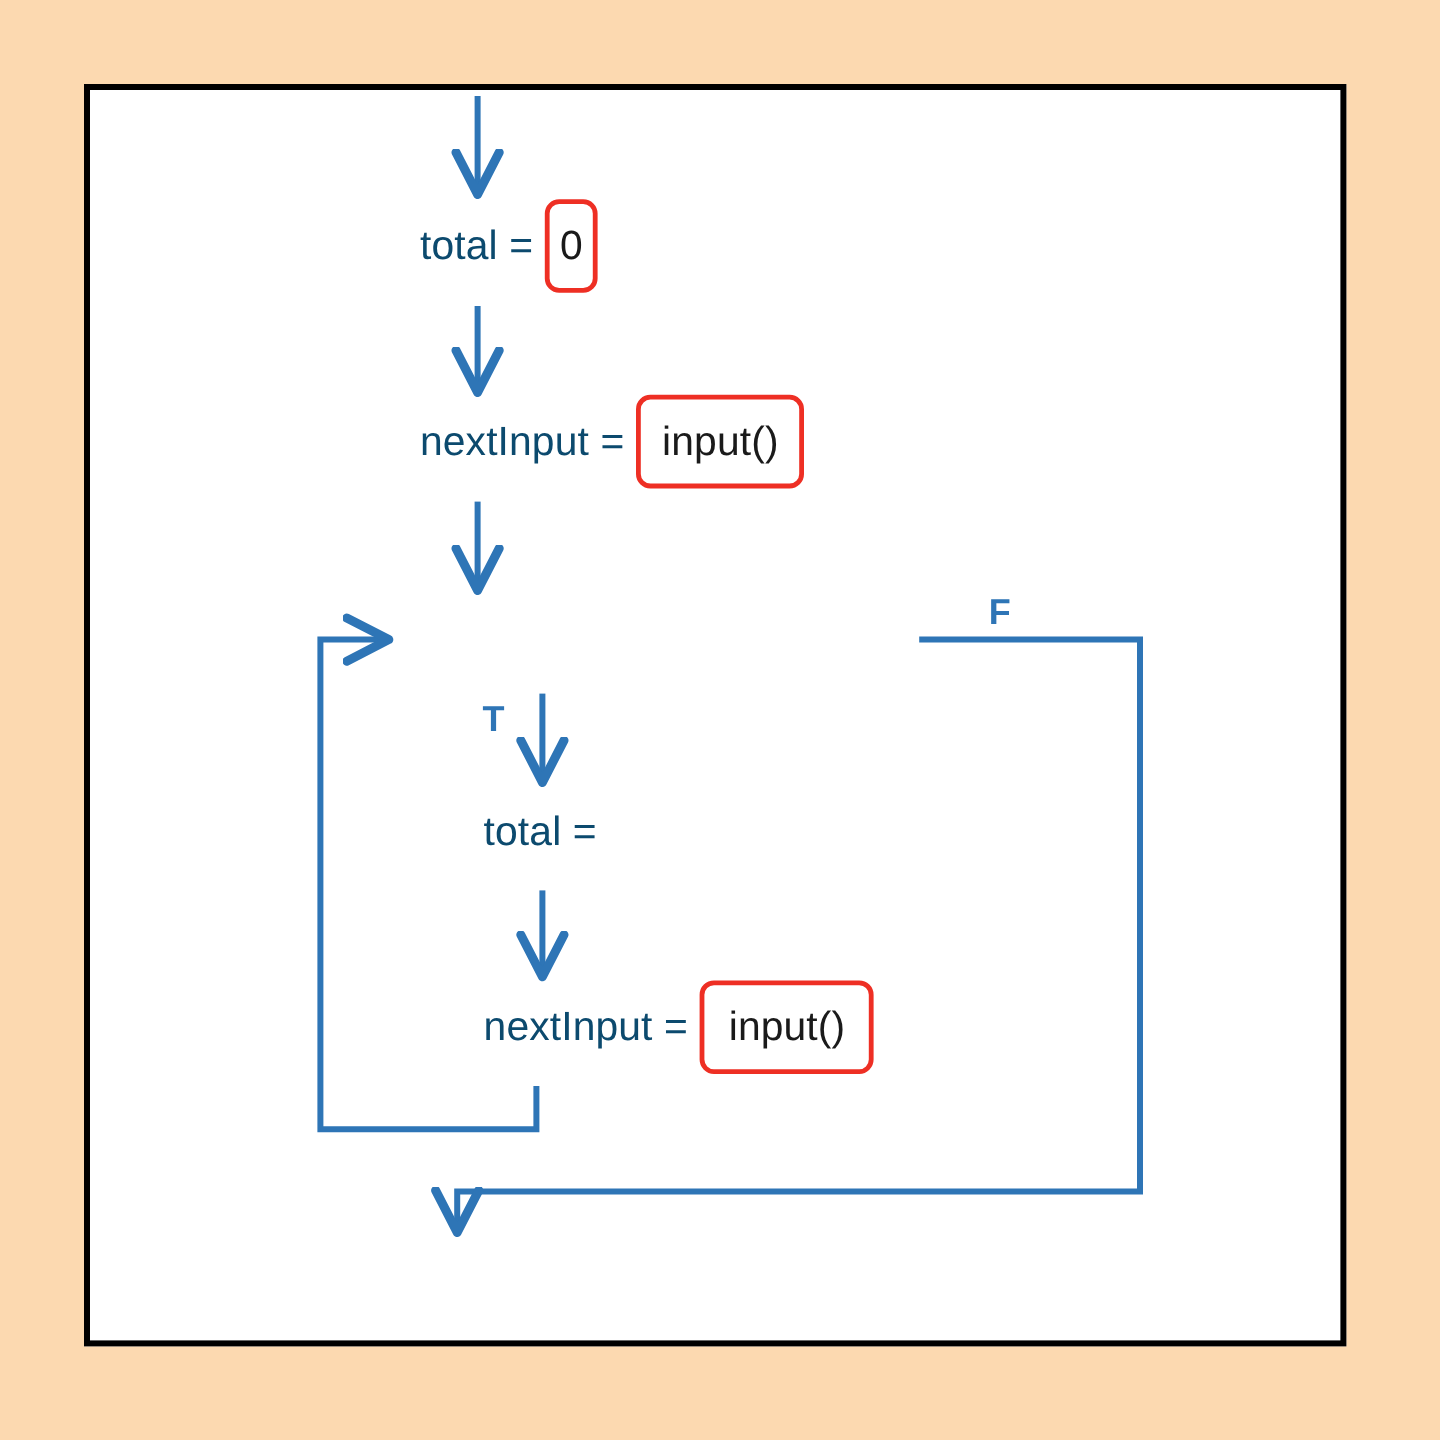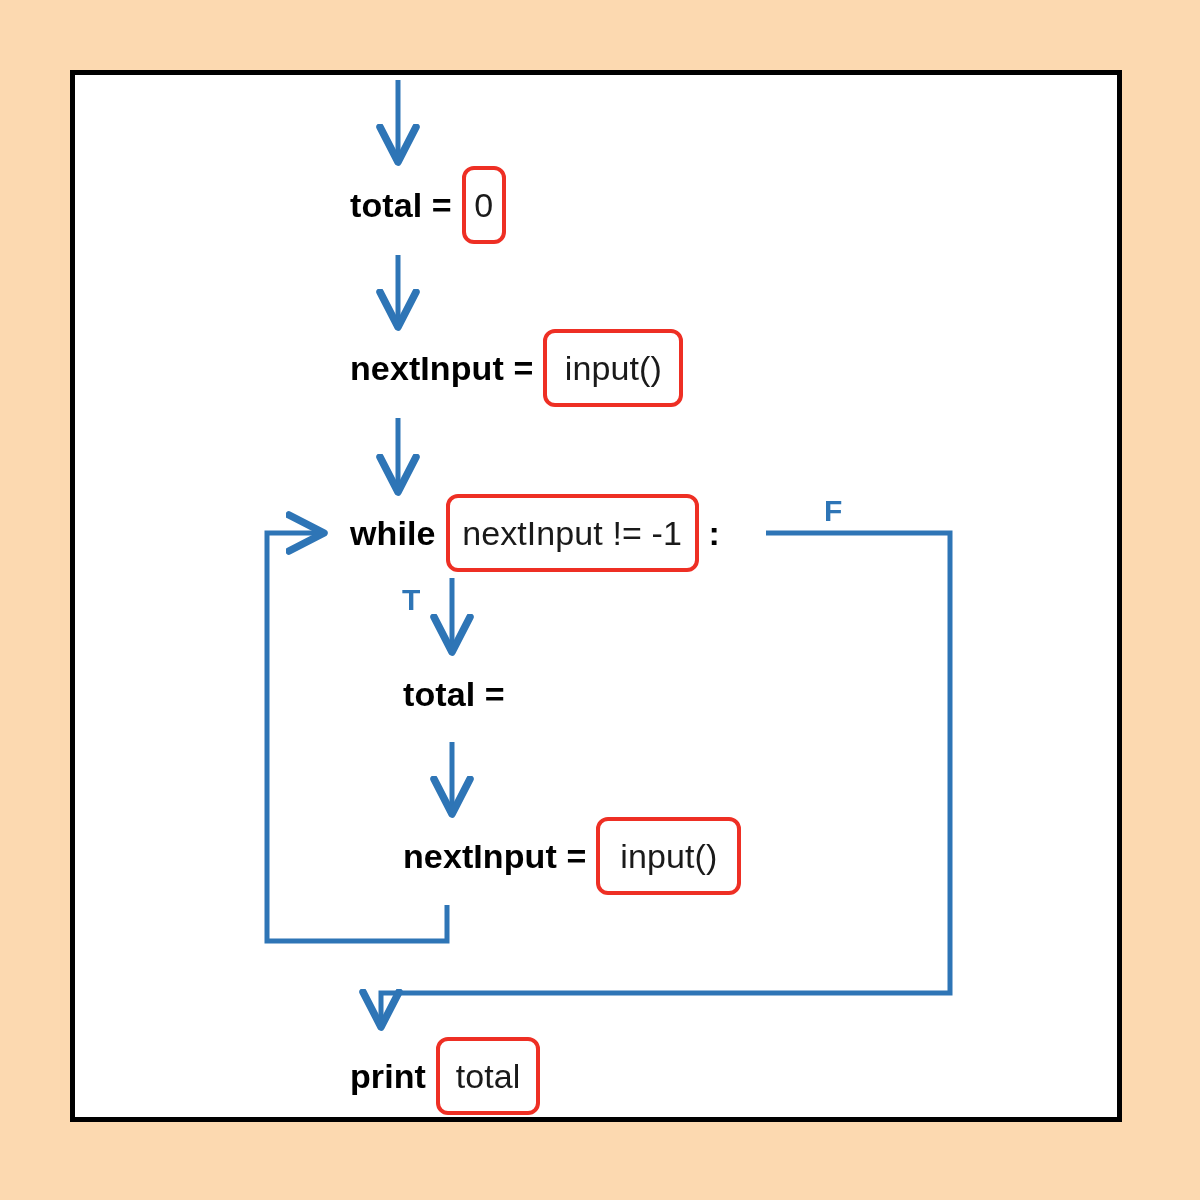--- a/index.html
+++ b/index.html
@@ -41,21 +41,21 @@
   
   .stmt {
     position: absolute;
     display: flex;
     align-items: center;
     white-space: nowrap;
     font-size: 34px;
     color: #1a1a1a;
     letter-spacing: 0.1px;
   }
-  .kw { color: #000000; font-weight: bold; }
+  .kw { color: #0c4a6e; }
   .gap { display: inline-block; width: 10px; }
   
   .slot {
     display: inline-flex;
     align-items: center;
     justify-content: center;
     border: 4px solid #ee2f24;
     border-radius: 12px;
     background: #ffffff;
     color: #1a1a1a;
@@ -113,42 +113,30 @@
     <span class="gap"></span>
     <span class="slot slot-zero">0</span>
   </div>
 
   <div class="stmt" style="left:350px; top:368px; transform:translateY(-50%);">
     <span class="kw">nextInput =</span>
     <span class="gap"></span>
     <span class="slot slot-input1">input()</span>
   </div>
 
-  <div class="stmt" style="left:350px; top:533px; transform:translateY(-50%);">
-    <span class="kw">while</span>
-    <span class="gap"></span>
-    <span class="slot slot-cond">nextInput != -1</span>
-    <span class="gap"></span>
-    <span class="kw">:</span>
-  </div>
 
   <div class="branch-label" style="left:402px; top:583px;">T</div>
 
   <div class="branch-label" style="left:824px; top:494px;">F</div>
 
   <div class="stmt" style="left:403px; top:694px; transform:translateY(-50%);">
     <span class="kw">total =</span>
     <span class="gap"></span>
   </div>
 
   <div class="stmt" style="left:403px; top:856px; transform:translateY(-50%);">
     <span class="kw">nextInput =</span>
     <span class="gap"></span>
     <span class="slot slot-input2">input()</span>
   </div>
 
-  <div class="stmt" style="left:350px; top:1076px; transform:translateY(-50%);">
-    <span class="kw">print</span>
-    <span class="gap"></span>
-    <span class="slot slot-total">total</span>
-  </div>
 
 </div>
 
 </body></html>

